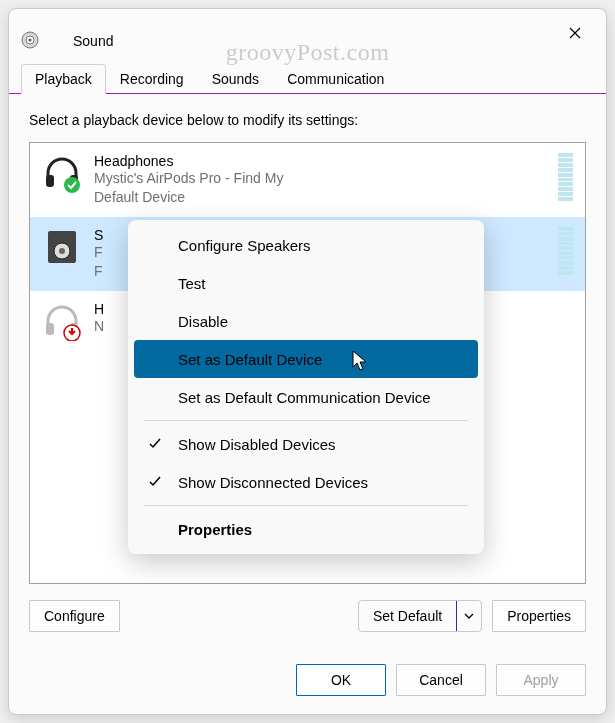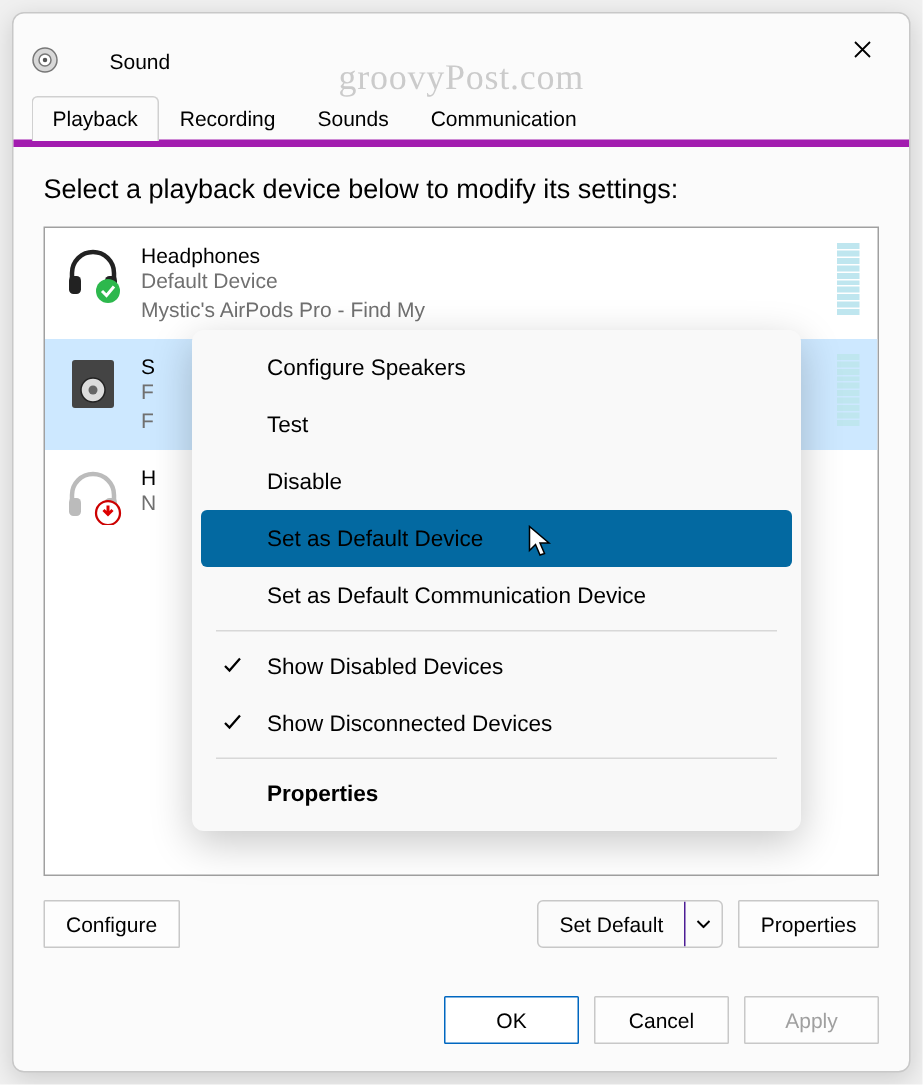--- a/index.html
+++ b/index.html
@@ -52,21 +52,21 @@
     transform: translateX(-50%);
     font-family: Georgia, "Times New Roman", serif;
     font-size: 24px;
     color: rgba(60,60,60,0.25);
     pointer-events: none;
     letter-spacing: 0.5px;
   }
   .tabs {
     display: flex;
     padding: 0 12px;
-    border-bottom: 5px solid #a21caf;
+    border-bottom: 1px solid #a21caf;
     margin-top: 14px;
   }
   .tab {
     padding: 6px 13px 7px;
     font-size: 14px;
     color: #000;
     border: 1px solid transparent;
     border-bottom: none;
     position: relative;
     top: 1px;
@@ -77,21 +77,21 @@
     border-radius: 4px 4px 0 0;
     background: #fbfbfb;
   }
   .content {
     flex: 1;
     padding: 18px 20px;
     display: flex;
     flex-direction: column;
   }
   .instruction {
-    font-size: 18px;
+    font-size: 14px;
     margin-bottom: 14px;
   }
   .listbox {
     flex: 1;
     border: 1px solid #a0a0a0;
     background: #fff;
     overflow: hidden;
   }
   .device {
     display: flex;
@@ -164,21 +164,21 @@
     display: flex;
     justify-content: flex-end;
     gap: 10px;
     padding: 14px 20px 18px;
   }
   
   .ctx {
     position: absolute;
     top: 220px;
     left: 128px;
-    width: 406px;
+    width: 356px;
     background: #f9f9f9;
     border-radius: 8px;
     box-shadow: 0 8px 28px rgba(0,0,0,0.22);
     padding: 6px 6px;
     z-index: 10;
   }
   .ctx .item {
     display: flex;
     align-items: center;
     height: 38px;
@@ -249,22 +249,22 @@
           <svg viewBox="0 0 40 40">
             <path d="M6 24 v-4 a14 14 0 0 1 28 0 v4" fill="none" stroke="#222" stroke-width="3"></path>
             <rect x="4" y="22" width="8" height="12" rx="3" fill="#222"></rect>
             <rect x="28" y="22" width="8" height="12" rx="3" fill="#222"></rect>
             <circle cx="30" cy="32" r="8" fill="#2db84d"></circle>
             <path d="M26 32 l3 3 l5 -6" stroke="#fff" stroke-width="2" fill="none"></path>
           </svg>
         </span>
         <div class="dev-text">
           <div class="dev-name">Headphones</div>
+          <div class="dev-sub">Mystic's AirPods Pro - Find My</div>
           <div class="dev-sub">Default Device</div>
-          <div class="dev-sub">Mystic's AirPods Pro - Find My</div>
         </div>
         <div class="vu">
           <div class="seg"></div>
             <div class="seg"></div>
             <div class="seg"></div>
             <div class="seg"></div>
             <div class="seg"></div>
             <div class="seg"></div>
             <div class="seg"></div>
             <div class="seg"></div>

